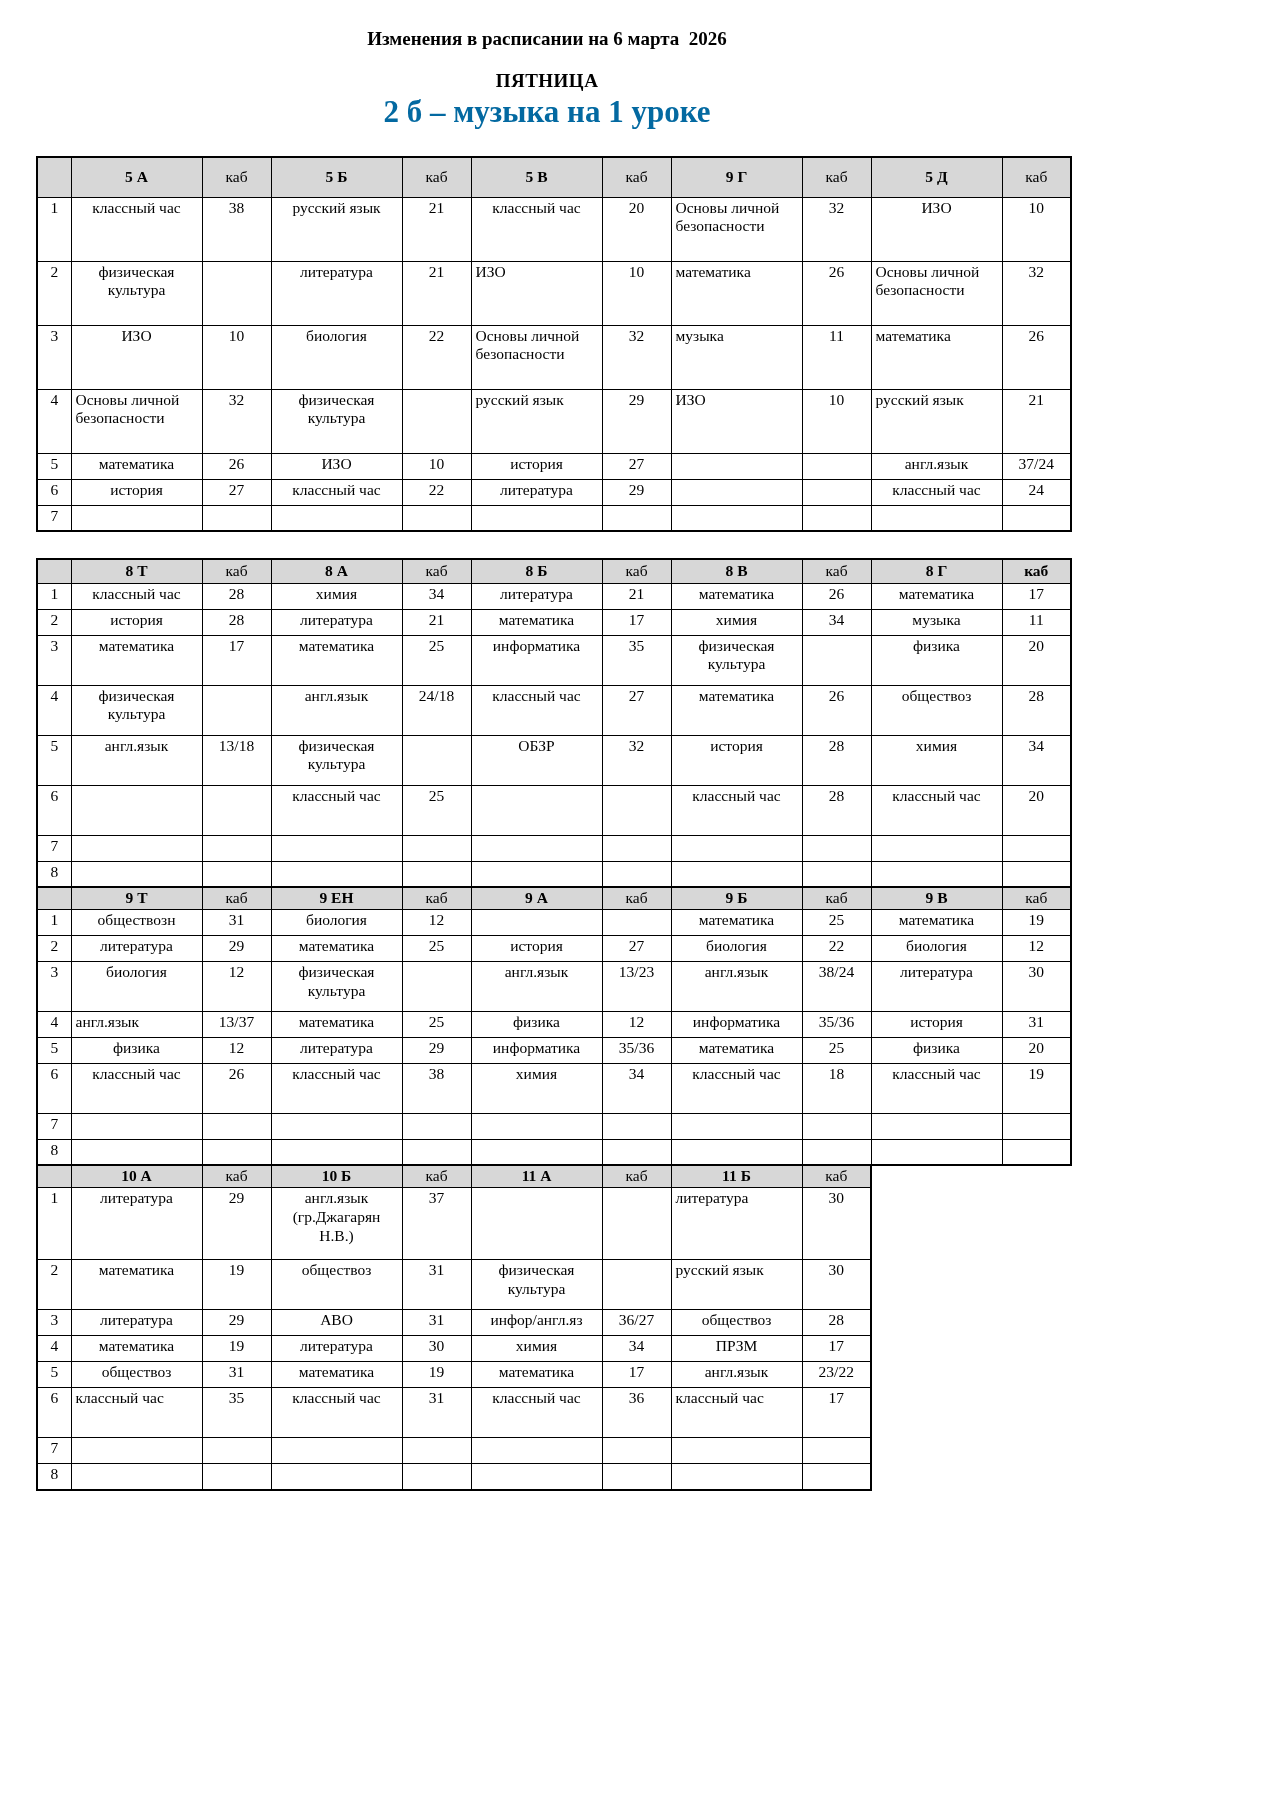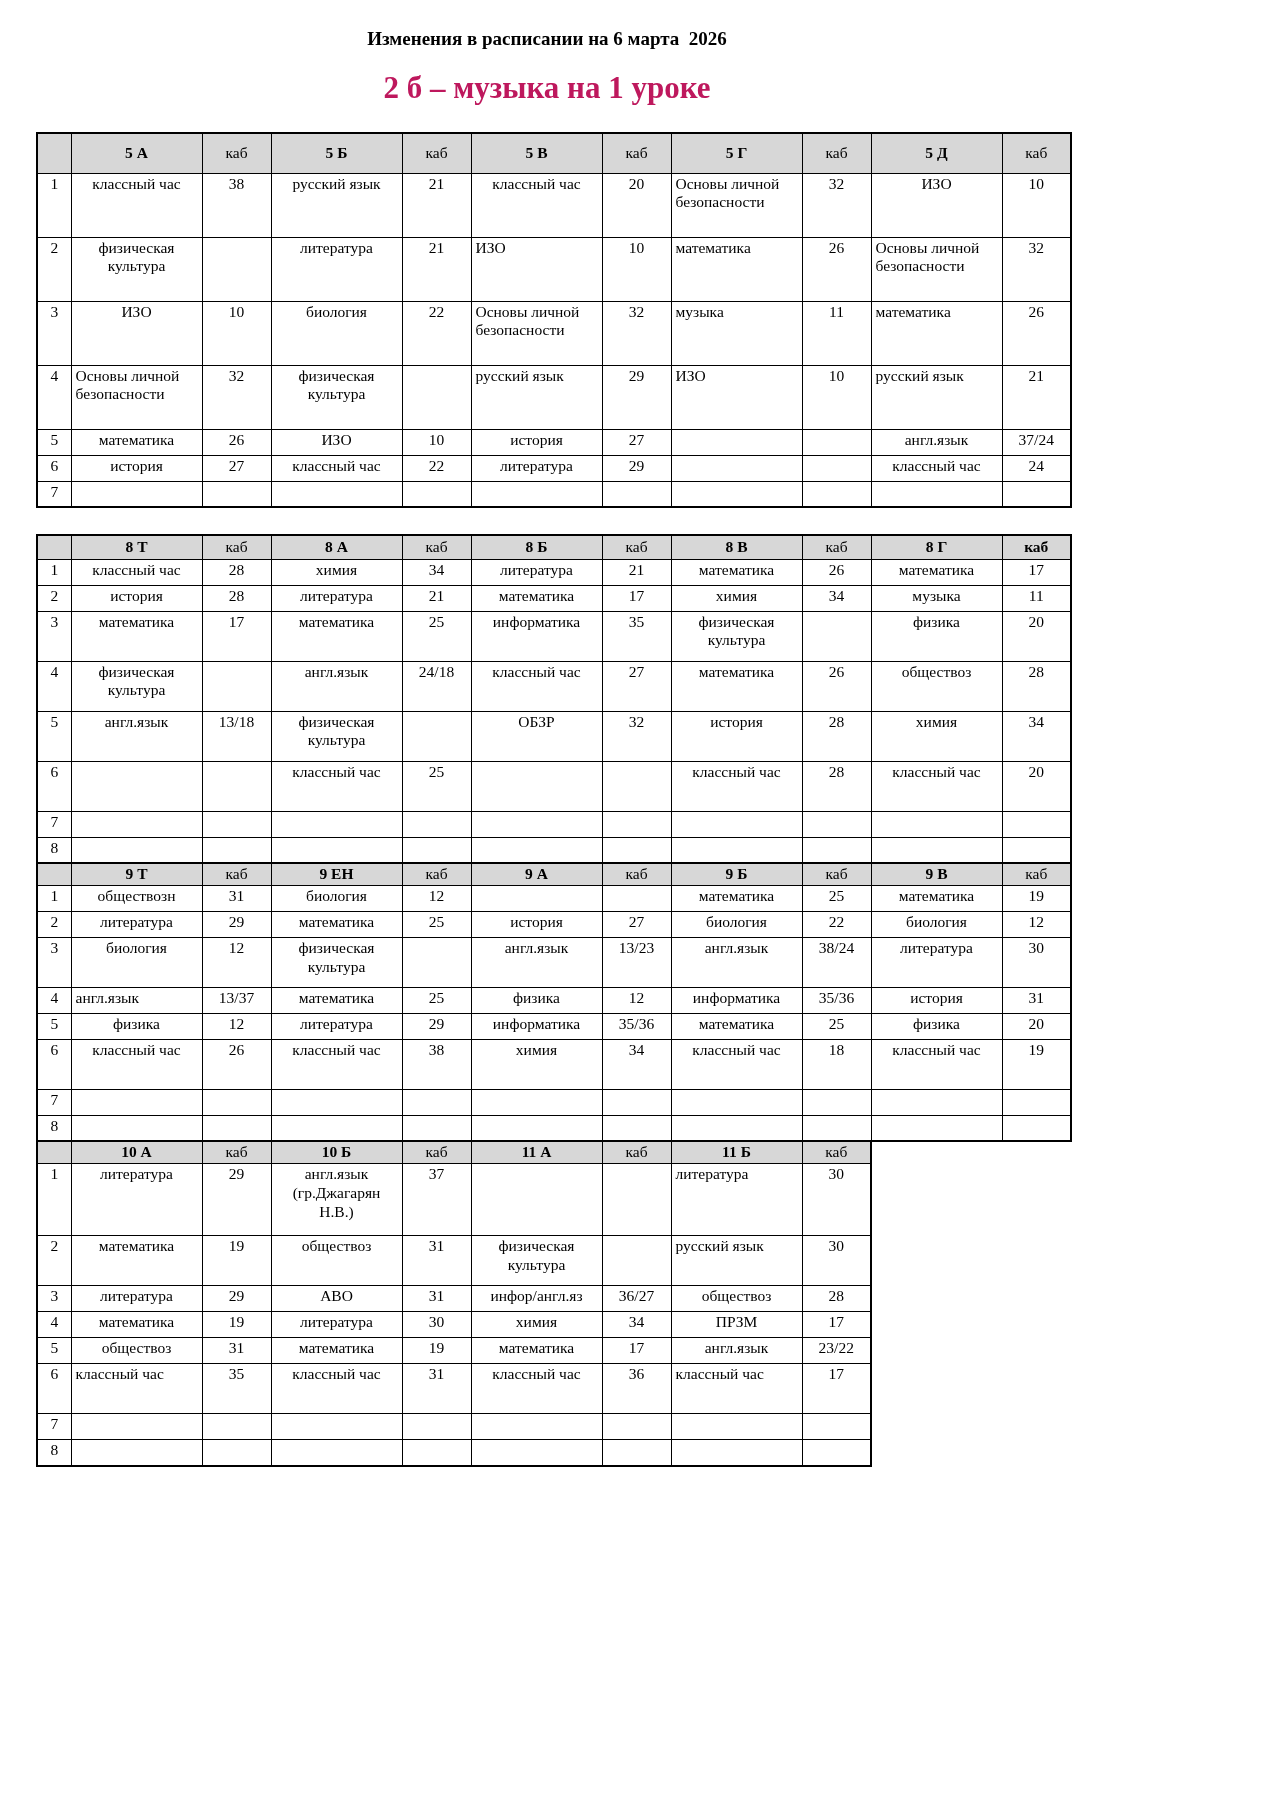--- a/index.html
+++ b/index.html
@@ -40,21 +40,22 @@
   .sched thead th.kab-bold{font-weight:bold;}
   .sched td.subj.left{text-align:left;}
   .sched td.num{text-align:center;}
 </style>
 </head>
 <body>
 
 <div class="page">
   <div class="head-block">
     <div class="title">Изменения в расписании на 6 марта  2026</div>
-    <div class="notice" style="color: #be185d;">2 б – музыка на 1 уроке</div>
+    <div class="day">ПЯТНИЦА</div>
+    <div class="notice" style="color: #0369a1;">2 б – музыка на 1 уроке</div>
   </div>
   <div id="tables">
       <table class="sched gap-after">
         <colgroup>
           <col style="width: 34px;">
           <col style="width: 131px;">
           <col style="width: 69px;">
           <col style="width: 131px;">
           <col style="width: 69px;">
           <col style="width: 131px;">
@@ -66,21 +67,21 @@
         </colgroup>
         <thead>
           <tr style="height: 40px;">
             <th></th>
             <th class="cls">5 А</th>
             <th>каб</th>
             <th class="cls">5 Б</th>
             <th>каб</th>
             <th class="cls">5 В</th>
             <th>каб</th>
-            <th class="cls">5 Г</th>
+            <th class="cls">9 Г</th>
             <th>каб</th>
             <th class="cls">5 Д</th>
             <th>каб</th>
           </tr>
         </thead>
         <tbody>
           <tr style="height: 64px;">
             <td class="num">1</td>
             <td class="subj">классный час</td>
             <td class="kab">38</td>

